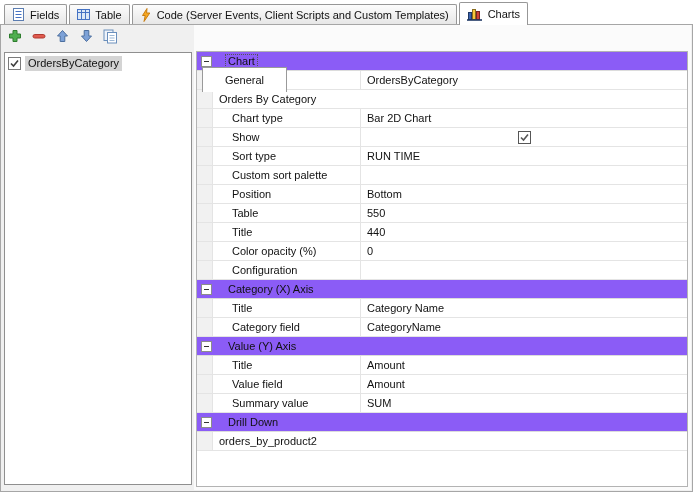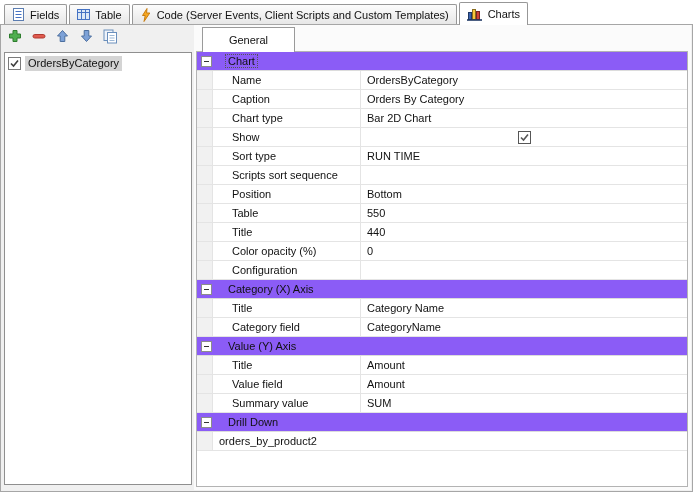--- a/index.html
+++ b/index.html
@@ -54,23 +54,24 @@
   }
   .list-item-label { background:#d4d4d4; padding:0 3px; line-height:15px; }
 
   
   .right-pane {
     position:absolute; left:194px; top:25px; width:497px; height:465px;
     background:#fbfbfb; z-index:2;
   }
   .subtabbar { position:absolute; left:8px; top:2px; display:flex; }
   .subtab {
-    width:93px; height:21px; display:flex; align-items:center; justify-content:center;
+    width:85px; height:21px; display:flex; align-items:center; justify-content:center;
     border:1px solid #9a9a9a; background:linear-gradient(#f6f6f6,#e6e6e6);
     cursor:default;
+    margin-top:40px;
   }
   .subtab.active {
     background:#fff; border-bottom:none; height:25px; z-index:2; position:relative;
   }
   .subtab + .subtab { margin-left:2px; }
 
   
   .pgrid {
     position:absolute; left:2px; top:26px; width:492px; height:436px;
     background:#fff; border:1px solid #b3b3b3; overflow:hidden;
@@ -208,21 +209,20 @@
           </span>
           <span class="hlabel focused">Chart</span>
         </div>
         <div class="pg-row">
           <div class="pg-indent"></div>
           <div class="pg-name">Name</div>
           <div class="pg-value">OrdersByCategory</div>
         </div>
         <div class="pg-row">
           <div class="pg-indent"></div>
-          <div class="pg-name">Caption</div>
           <div class="pg-value">Orders By Category</div>
         </div>
         <div class="pg-row">
           <div class="pg-indent"></div>
           <div class="pg-name">Chart type</div>
           <div class="pg-value">Bar 2D Chart</div>
         </div>
         <div class="pg-row">
           <div class="pg-indent"></div>
           <div class="pg-name">Show</div>
@@ -234,21 +234,21 @@
             </span>
           </div>
         </div>
         <div class="pg-row">
           <div class="pg-indent"></div>
           <div class="pg-name">Sort type</div>
           <div class="pg-value">RUN TIME</div>
         </div>
         <div class="pg-row">
           <div class="pg-indent"></div>
-          <div class="pg-name">Scripts sort sequence</div>
+          <div class="pg-name">Custom sort palette</div>
           <div class="pg-value"></div>
         </div>
         <div class="pg-row">
           <div class="pg-indent"></div>
           <div class="pg-name">Position</div>
           <div class="pg-value">Bottom</div>
         </div>
         <div class="pg-row">
           <div class="pg-indent"></div>
           <div class="pg-name">Table</div>

